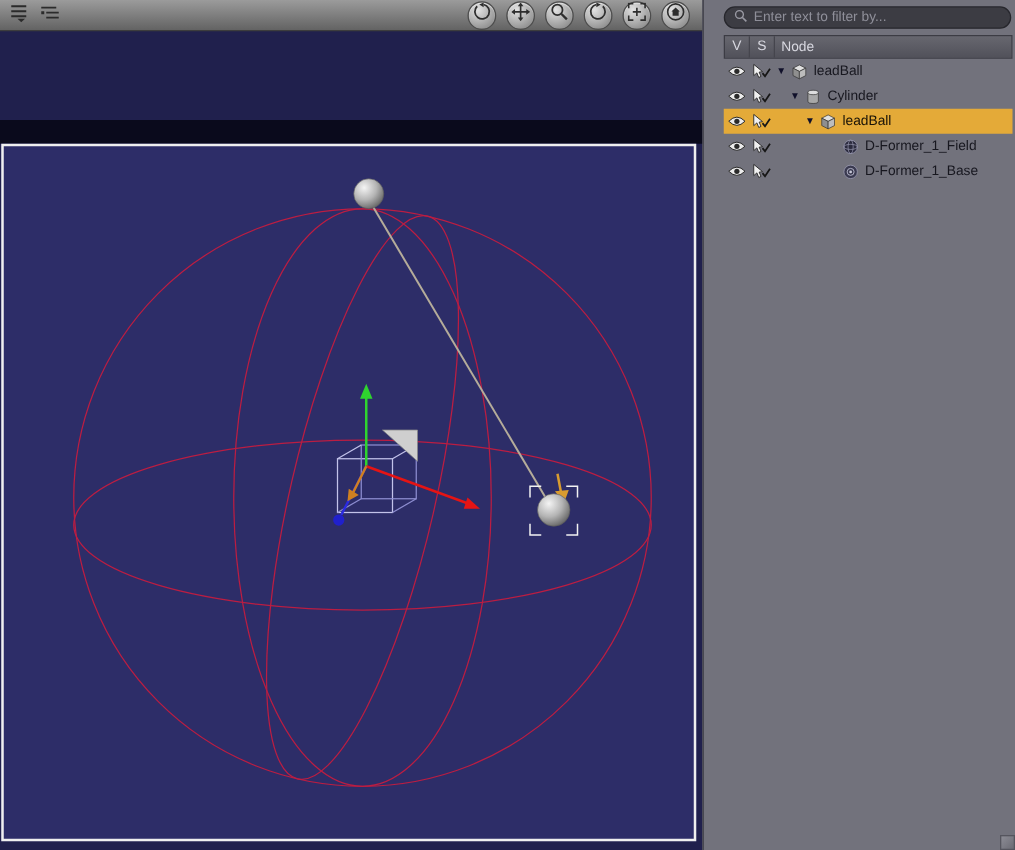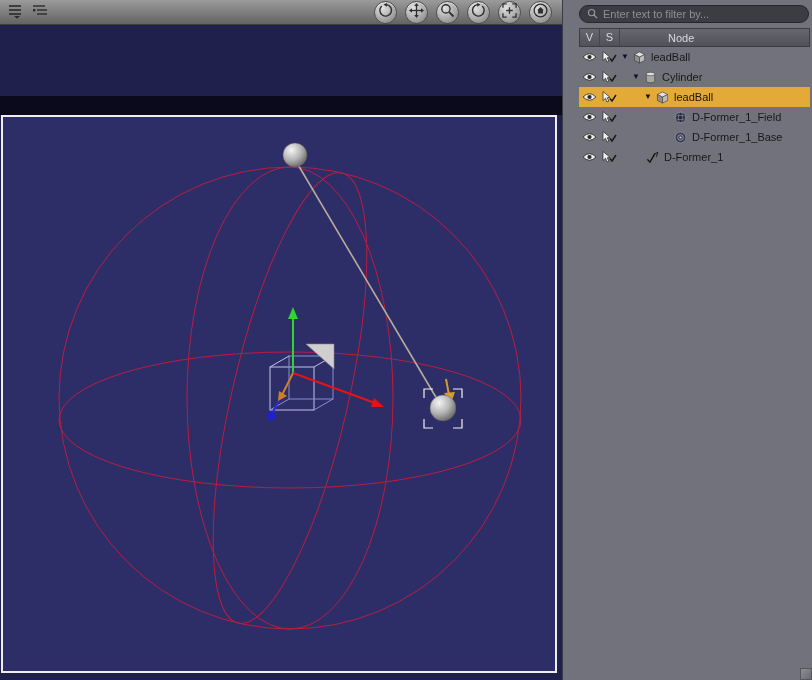--- a/index.html
+++ b/index.html
@@ -30,21 +30,21 @@
   .filter-field { flex:1; height:18px; background:#3c3c43; border:1px solid #26262c;
                   border-radius:9px; display:flex; align-items:center; padding:0 7px; gap:5px; }
   .filter-field input { flex:1; background:transparent; border:none; outline:none;
                         font-family:"Liberation Sans",sans-serif; font-size:11px; color:#cfcfd6; }
   .filter-field input::placeholder { color:#8f8f99; }
   .tree-widget { margin:0 2px 0 16px; }
   .tree-header { height:19px; display:flex; align-items:center;
                  background:linear-gradient(#67676f,#51515a);
                  border:1px solid #3c3c44; color:#d8d8e0; font-size:11px; }
   .th-v,.th-s { width:20px; text-align:center; border-right:1px solid #45454d; line-height:17px; }
-  .th-node { padding-left:5px;margin-left:43px; }
+  .th-node { padding-left:5px; }
   .tree-row { height:20px; display:flex; align-items:center; font-size:11px; color:#17171f; cursor:default; }
   .tree-row.selected { background:#e4aa38; color:#181207; }
   .cell-v,.cell-s { width:20px; display:flex; justify-content:center; align-items:center; }
   .expander { width:12px; font-size:8px; color:#10102a; line-height:1; display:inline-block; }
   .node-icon { width:16px; display:flex; align-items:center; }
   .node-label { padding-left:2px; white-space:nowrap; }
   .resize-grip { position:absolute; right:0; bottom:0; width:12px; height:12px;
                  background:linear-gradient(135deg,#8d8d96,#6a6a73); border:1px solid #55555e; }
 </style>
 </head>
@@ -318,41 +318,18 @@
             <span class="expander"></span>
             <span class="node-icon">
               <svg width="13" height="13" viewBox="0 0 14 14">
                 <circle cx="7" cy="7" r="5.8" fill="#3a3a50" stroke="#9a9ab2" stroke-width="0.7"></circle>
                 <circle cx="7" cy="7" r="3" fill="none" stroke="#b8b8cc" stroke-width="0.8"></circle>
                 <circle cx="7" cy="7" r="1.2" fill="#c8c8d8"></circle>
               </svg>
             </span>
             <span class="node-label">D-Former_1_Base</span>
           </div>
-          <div class="tree-row">
-            <span class="cell-v">
-              <svg width="15" height="10" viewBox="0 0 15 10">
-                <path d="M1,5 Q7.5,-1.6 14,5 Q7.5,11.6 1,5 Z" fill="#ececec" stroke="#2a2a2a" stroke-width="0.8"></path>
-                <circle cx="7.5" cy="5" r="2.1" fill="#2a2a2a"></circle>
-              </svg>
-            </span>
-            <span class="cell-s">
-              <svg width="16" height="13" viewBox="0 0 16 13">
-                <polygon points="2,0.5 2,9.5 4.5,7.3 6,11 7.8,10.1 6.3,6.7 9,6.3" fill="#f0f0f0" stroke="#222" stroke-width="0.7"></polygon>
-                <polyline points="9,7.5 11,10 15,4" fill="none" stroke="#161616" stroke-width="1.4"></polyline>
-              </svg>
-            </span>
-            <span style="width: 15px; display: inline-block;"></span>
-            <span class="expander"></span>
-            <span class="node-icon">
-              <svg width="13" height="13" viewBox="0 0 14 14">
-                <polyline points="1.5,9 4.2,12 9.5,3" fill="none" stroke="#111" stroke-width="1.5"></polyline>
-                <path d="M8.5,3.5 L12.8,1.5 L11.2,6.2" fill="none" stroke="#111" stroke-width="1"></path>
-              </svg>
-            </span>
-            <span class="node-label">D-Former_1</span>
-          </div>
         </div>
     </div>
 
     <div class="resize-grip"></div>
   </div>
 </div>
 
 </body></html>

